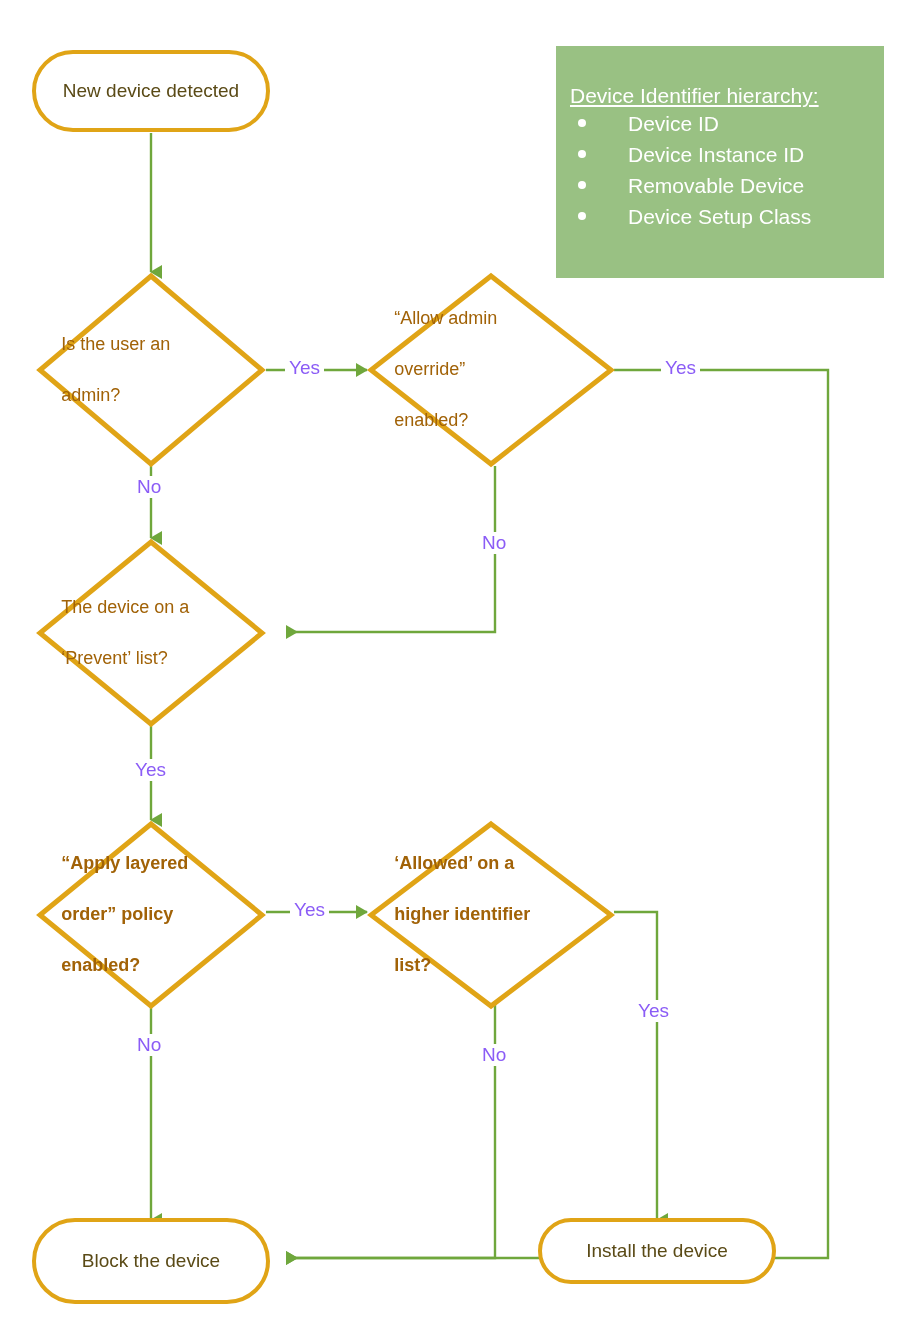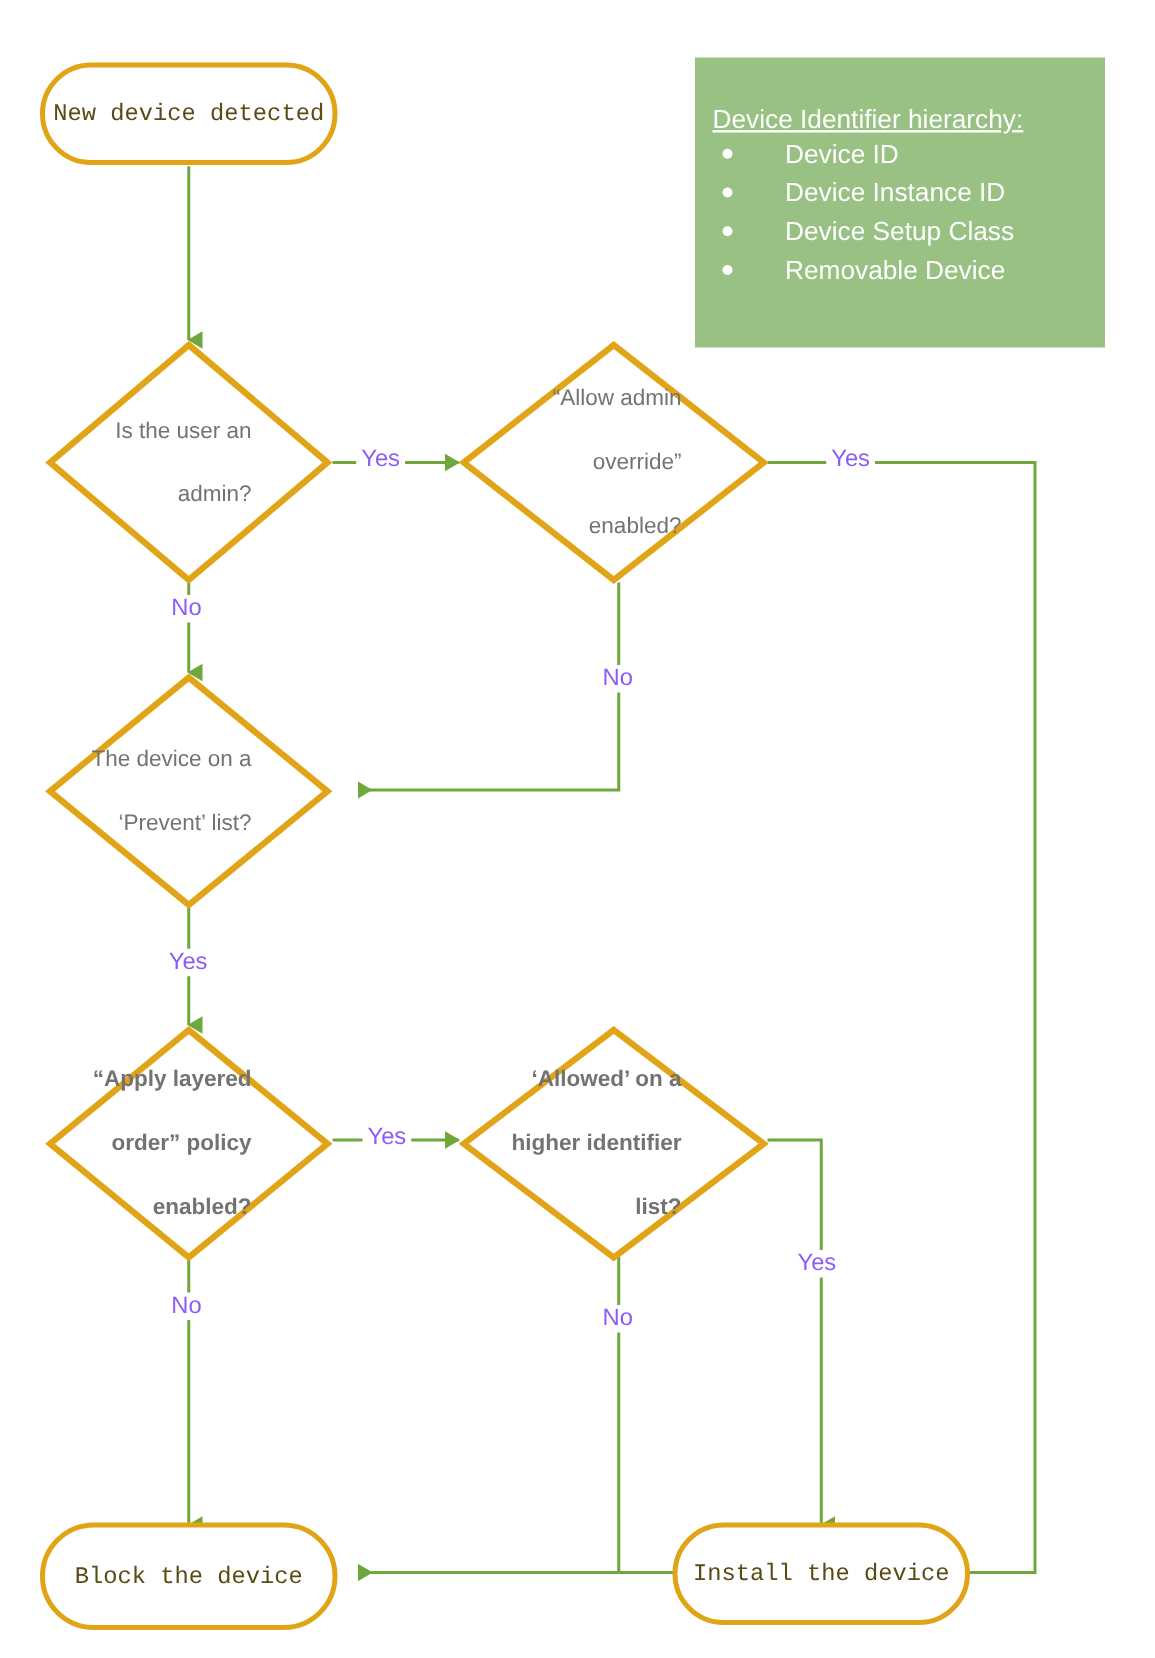--- a/index.html
+++ b/index.html
@@ -34,37 +34,36 @@
     justify-content: center;
     text-align: center;
     color: #5a4a16;
     z-index: 3;
   }
   .terminator {
     border: 4px solid #E0A416;
     border-radius: 60px;
     background: #ffffff;
     font-size: 19px;
-    font-family: Liberation Mono, monospace;
   }
   .diamond-wrap {
     position: absolute;
     z-index: 3;
   }
   .diamond-label {
     position: absolute;
     left: 0;
     top: 0;
     width: 100%;
     height: 100%;
     display: flex;
     align-items: center;
     justify-content: center;
-    text-align: right;
-    color: #737373;
+    text-align: left;
+    color: #a16207;
     font-size: 18px;
     line-height: 1.42;
     pointer-events: none;
   }
   .diamond-label span { display: block; width: 78%; }
 
   
   .legend {
     position: absolute;
     background: #99C183;
@@ -167,38 +166,38 @@
       <li>
         <span class="bullet"></span>
         <span>Device ID</span>
       </li>
       <li>
         <span class="bullet"></span>
         <span>Device Instance ID</span>
       </li>
       <li>
         <span class="bullet"></span>
+        <span>Removable Device</span>
+      </li>
+      <li>
+        <span class="bullet"></span>
         <span>Device Setup Class</span>
-      </li>
-      <li>
-        <span class="bullet"></span>
-        <span>Removable Device</span>
       </li>
     </ul>
   </div>
 
   <div class="node terminator" style="left:32px; top:50px; width:238px; height:82px;">
     <span>New device detected</span>
   </div>
 
   <div class="node terminator" style="left:32px; top:1218px; width:238px; height:86px;">
     <span>Block the device</span>
   </div>
 
-  <div class="node terminator" style="left:538px; top:1218px; width:238px; height:82px;">
+  <div class="node terminator" style="left:538px; top:1218px; width:238px; height:66px;">
     <span>Install the device</span>
   </div>
 
   <div class="diamond-wrap" style="left:36px; top:272px; width:230px; height:196px;">
     <svg width="230" height="196" viewBox="0 0 230 196" xmlns="http://www.w3.org/2000/svg">
       <polygon points="115,4 226,98 115,192 4,98" fill="#ffffff" stroke="#E0A416" stroke-width="5"></polygon>
     </svg>
     <div class="diamond-label">
       <span><span>Is the user an</span><br>
             <span>admin?</span></span>

